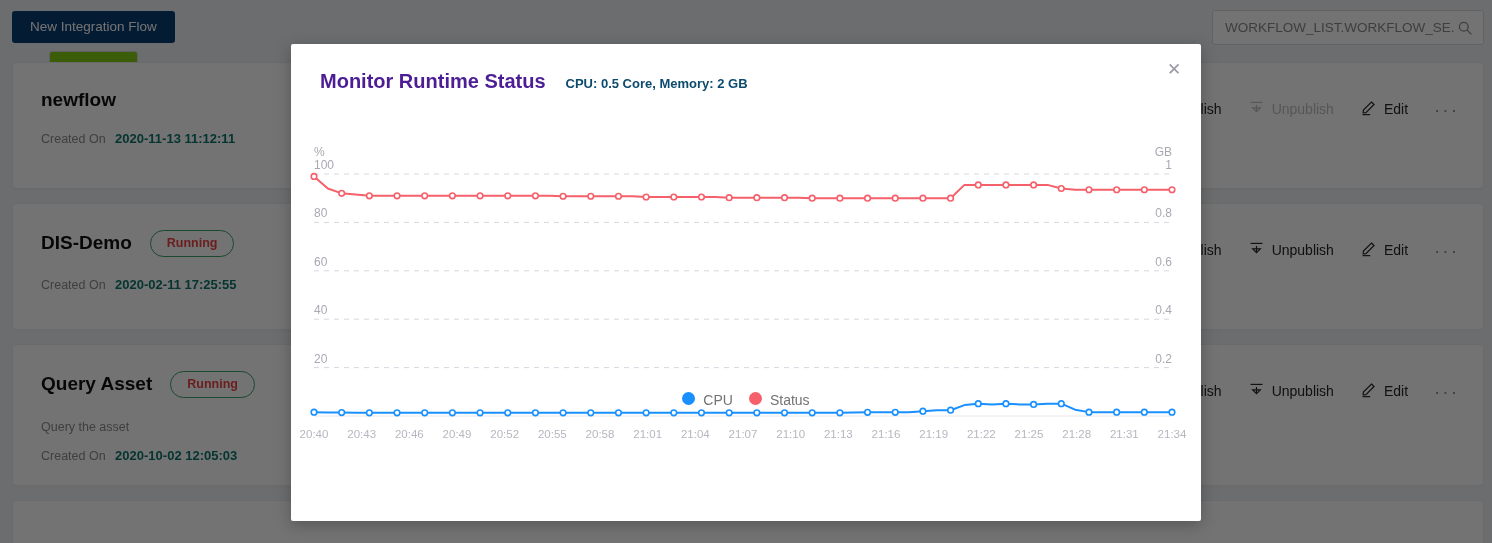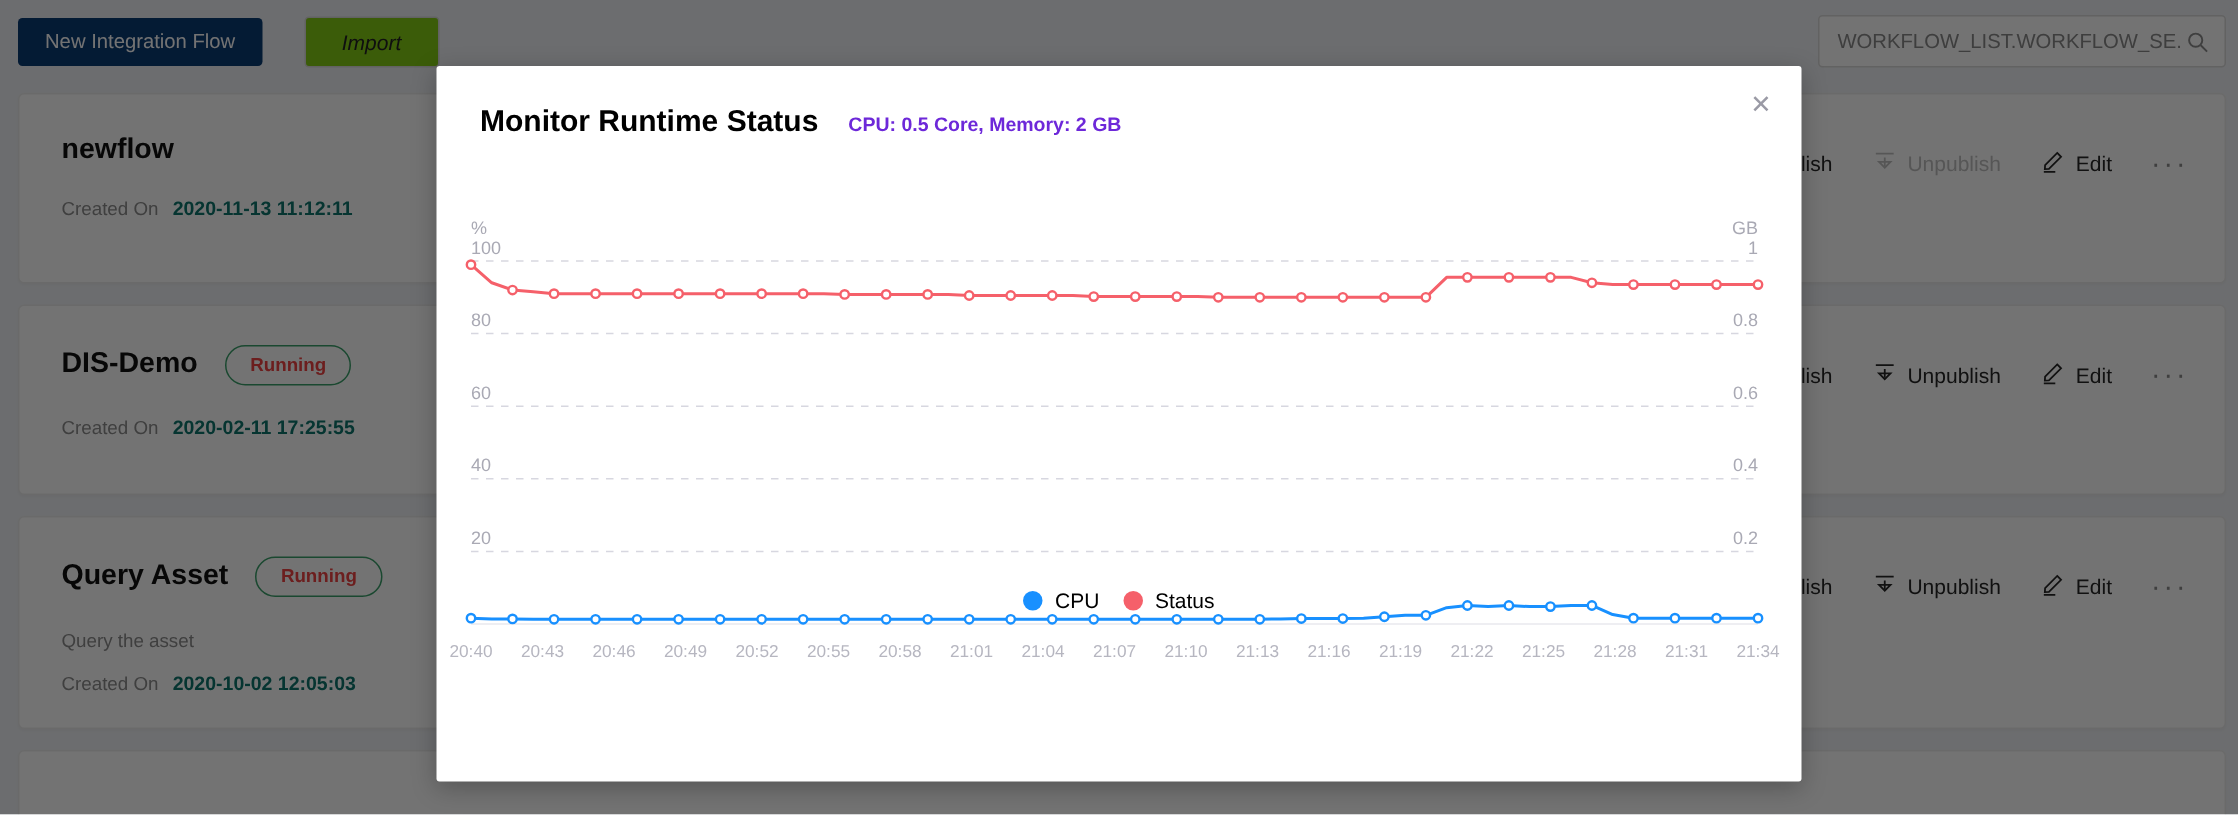--- a/index.html
+++ b/index.html
@@ -8,21 +8,21 @@
     width: 1492px; height: 543px;
     background: #f0f2f5;
     font-family: "Liberation Sans", sans-serif;
     overflow: hidden;
     position: relative;
   }
 
   
   #page-bg { position: absolute; inset: 0; background: #f0f2f5; }
 
-  .toolbar { position: absolute; top: 11px; left: 12px; display: flex; gap: 28px; align-items: center; }
+  .toolbar { position: absolute; top: 11px; left: 12px; display: flex; gap: 8px; align-items: center; flex-direction: column; }
   .btn-primary {
     background: #0b3c74; color: #ffffff; border: none; border-radius: 3px;
     font-size: 13.5px; padding: 9px 18px; cursor: pointer; line-height: 1;
     font-family: "Liberation Sans", sans-serif;
   }
   .btn-default {
     background: #84cc16; color: #222; border: 1px solid #d9d9d9; border-radius: 3px;
     font-size: 14px; padding: 9px 24px; cursor: pointer; line-height: 1;
     font-family: "Liberation Sans", sans-serif;
     font-style: italic;
@@ -74,29 +74,29 @@
   #modal {
     position: absolute; left: 291px; top: 44px; width: 910px; height: 477px;
     background: #ffffff; border-radius: 2px; box-shadow: 0 4px 16px rgba(0,0,0,0.25);
   }
   .modal-close {
     position: absolute; right: 16px; top: 14px; width: 22px; height: 22px;
     display: flex; align-items: center; justify-content: center;
     color: #9a9aa5; font-size: 17px; cursor: pointer;
   }
   .modal-head { position: absolute; left: 29px; top: 26px; display: flex; align-items: baseline; gap: 20px; }
-  .modal-title { font-size: 20px; font-weight: bold; color: #000000; }
-  .modal-sub { font-size: 13px; font-weight: bold; color: #6d28d9; }
+  .modal-title { font-size: 20px; font-weight: bold; color: #4c1d95; }
+  .modal-sub { font-size: 13px; font-weight: bold; color: #0c4a6e; }
 
   .chart-wrap { position: absolute; left: 0; top: 96px; width: 910px; height: 330px; }
   .legend {
     position: absolute; left: 0; right: 0; top: 348px; display: flex;
     justify-content: center; align-items: center; gap: 16px;
   }
-  .legend-item { display: flex; align-items: center; gap: 8px; font-size: 14px; color: #000000; }
+  .legend-item { display: flex; align-items: flex-start; gap: 8px; font-size: 14px; color: #737373; }
   .legend-dot { width: 13px; height: 13px; border-radius: 50%; display: inline-block; }
   svg text { font-family: "Liberation Sans", sans-serif; }
 </style>
 </head>
 <body>
 
 <div id="page-bg">
 
   <div class="toolbar">
     <button class="btn-primary">New Integration Flow</button>

